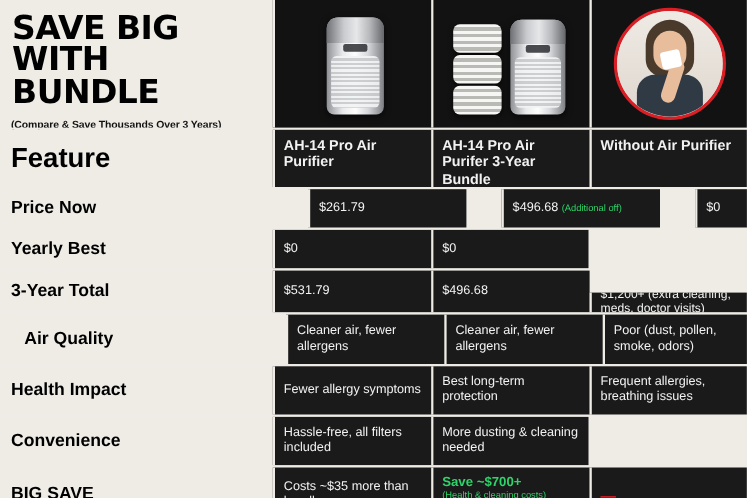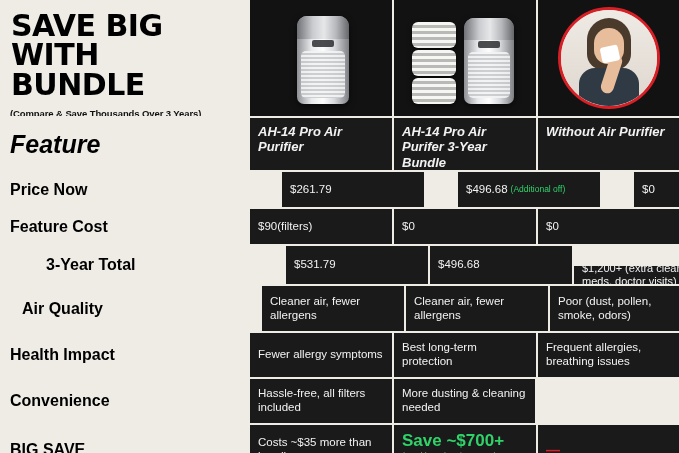--- a/index.html
+++ b/index.html
@@ -125,30 +125,30 @@
     padding:6px 10px;
     background:#efece6;
     color:#000;
     font-weight:bold;
     font-size:16px;
     display:flex;align-items:center;
     border-left:none;
   }
   .label.big{font-size:25px;font-weight:bold;}
   .row.r-head .cell{font-size:13px;font-weight:bold;}
-  .r-head{height:52px;font-style:italic;}
+  .r-head{height:52px;}
   .r-price{height:35px;gap:32px;}
   .r-yearly{height:35px;}
-  .r-total{height:38px;padding-left:36px;}
+  .r-total{height:38px;}
   .r-air{height:45px;margin-left:12px;}
   .r-health{height:44px;}
   .r-conv{height:44px;}
   .r-save{height:50px;}
   .cell.mid{display:flex;align-items:center;}
-  .green-b{color:#2fd36a;font-weight:bold;font-size:17px;}
+  .green-b{color:#2fd36a;font-weight:bold;font-size:12px;}
   .tiny-green{color:#2fd36a;font-size:8.5px;}
   .tiny-note{font-size:8.5px;color:#2fd36a;}
   .dash{color:#d81f26;font-weight:bold;font-size:14px;}
   .nowrap-sm{font-size:11px;margin-top:20px;}
 </style>
 </head>
 <body>
 
 <div class="page">
 
@@ -206,22 +206,21 @@
       <div class="label">Price Now</div>
       <div class="cell c2 mid">$261.79</div>
       <div class="cell c3 mid">
         <span>$496.68</span>
         <span class="tiny-green" style="margin-left:3px;">(Additional off)</span>
       </div>
       <div class="cell c4 mid">$0</div>
     </div>
 
     <div class="row r-yearly">
-      <div class="label">Feature Cost</div>
-      <div class="cell c2 mid">$90(filters)</div>
+      <div class="label">Yearly Best</div>
       <div class="cell c3 mid">$0</div>
       <div class="cell c4 mid">$0</div>
     </div>
 
     <div class="row r-total">
       <div class="label">3-Year Total</div>
       <div class="cell c2 mid">$531.79</div>
       <div class="cell c3 mid">$496.68</div>
       <div class="cell c4 mid nowrap-sm">$1,200+ (extra cleaning, meds, doctor visits)</div>
     </div>

